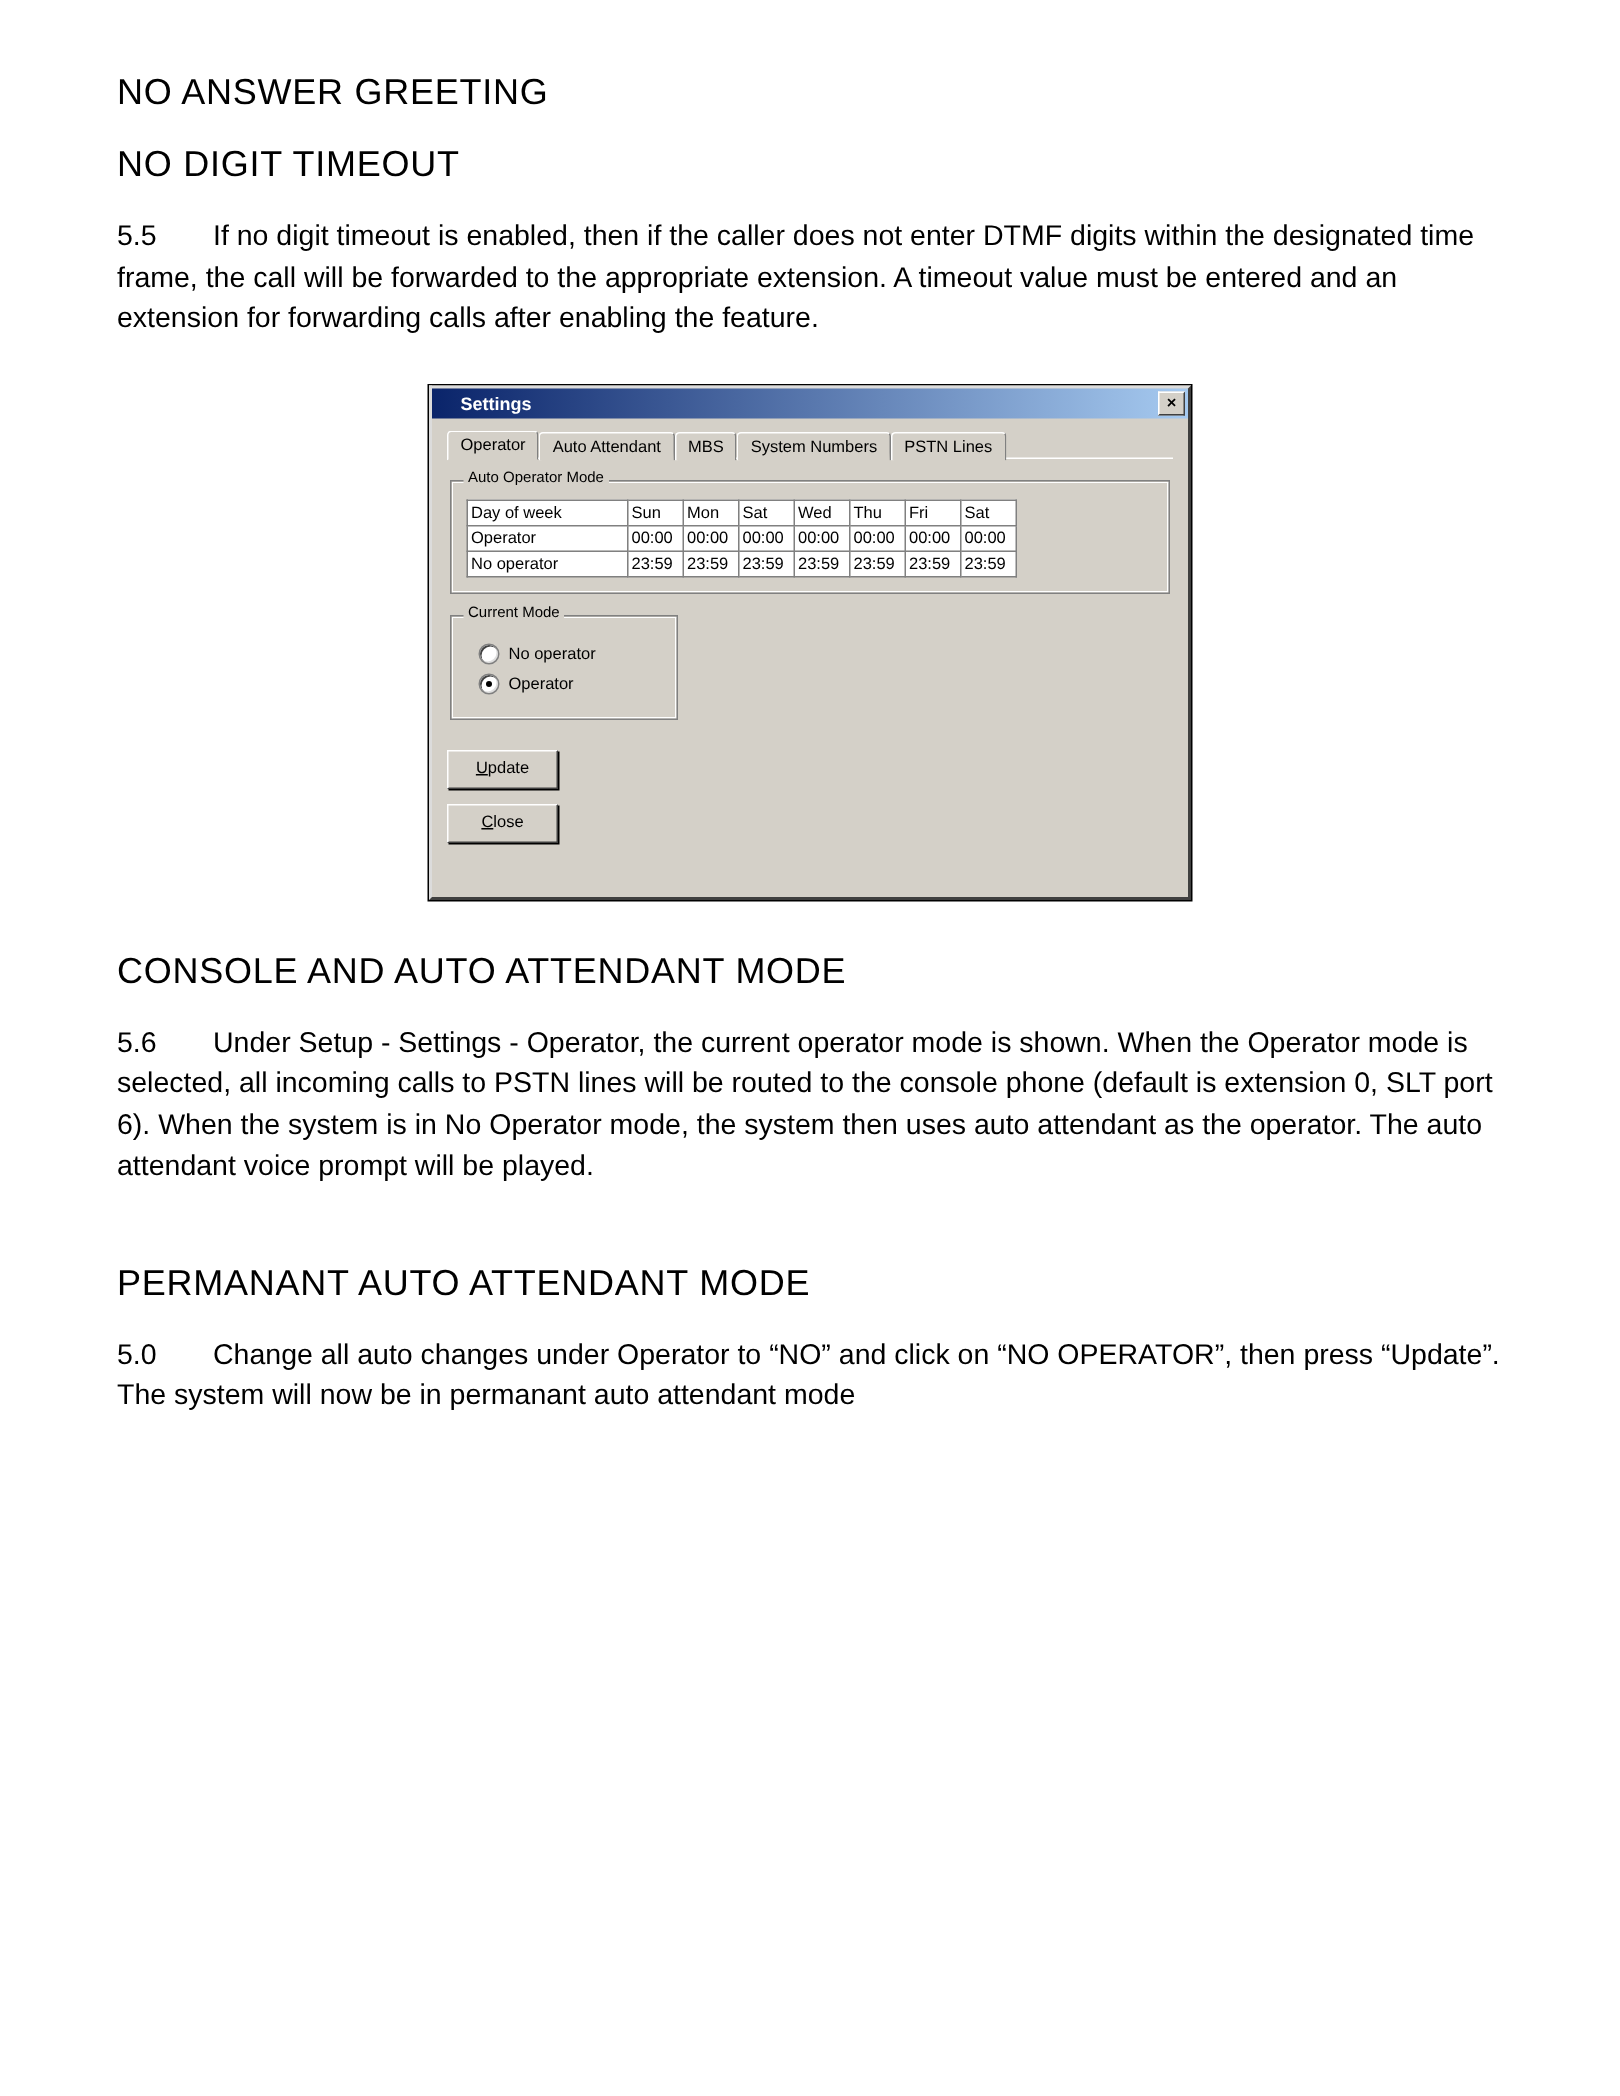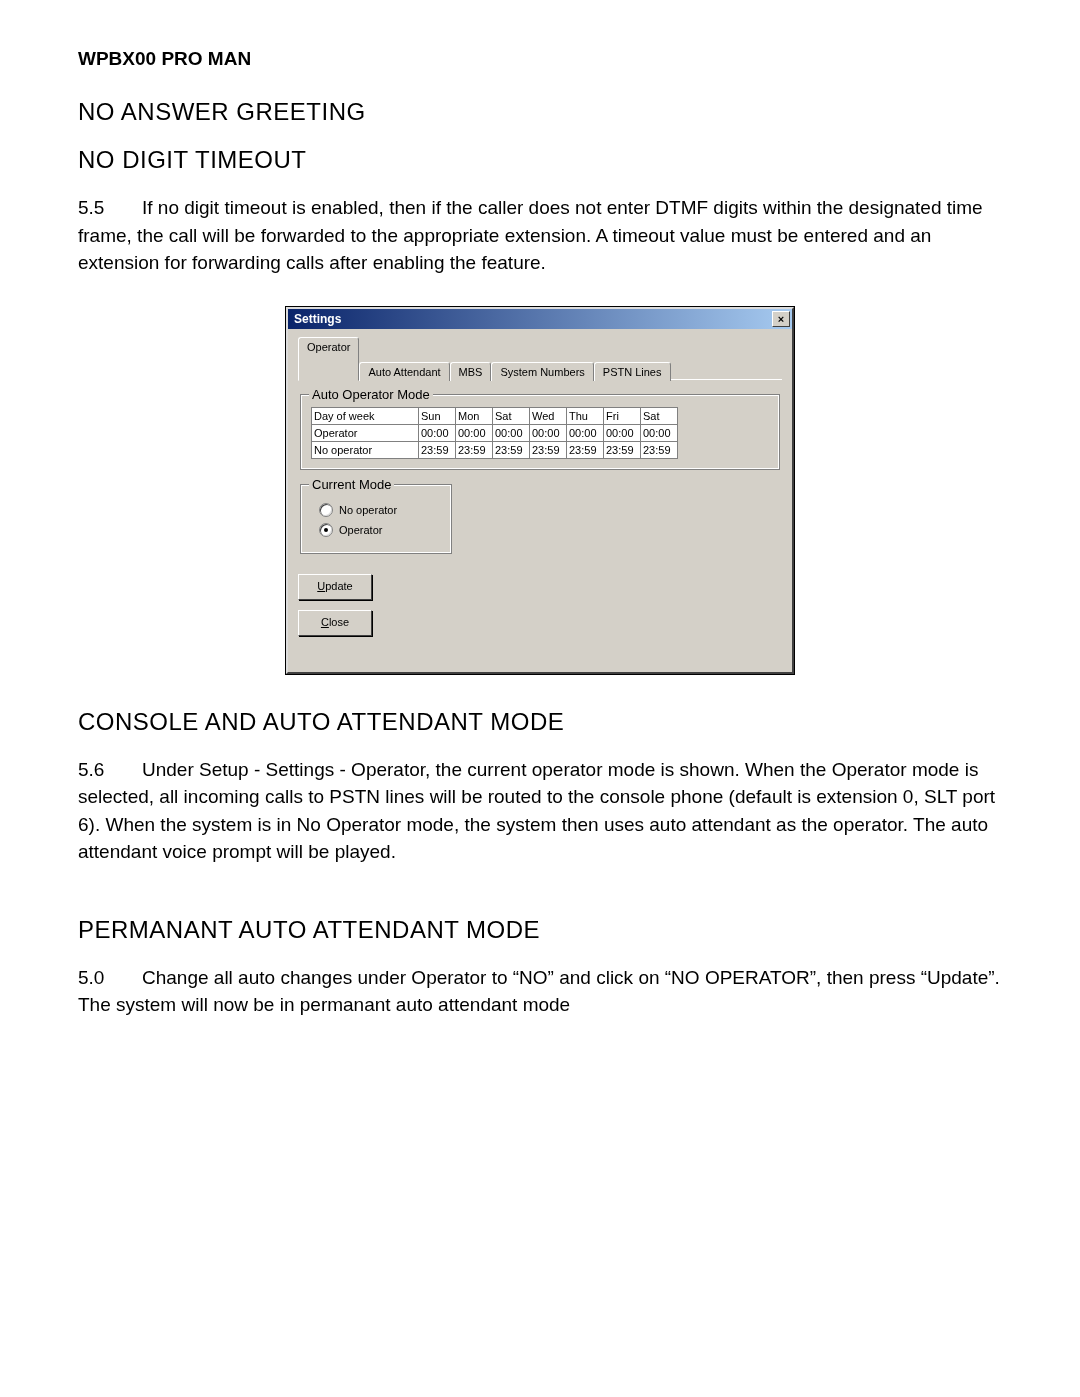--- a/index.html
+++ b/index.html
@@ -43,21 +43,21 @@
     border-left-color: #dcdcdc;
     border-top-color: #dcdcdc;
     background: #d4d0c8;
     box-shadow: 0 0 0 1px #000;
   }
   .titlebar {
     height: 20px;
     background: linear-gradient(to right, #0a246a, #a6caf0);
     display: flex;
     align-items: center;
-    padding: 0 2px 0 6px;
+    padding: 0 2px 0 19px;
     color: #fff;
     font-family: Tahoma, Arial, sans-serif;
     font-size: 12px;
     font-weight: bold;
     justify-content: space-between;
   }
   .titlebar-spacer { flex: 1; }
   .close-btn {
     width: 16px;
     height: 14px;
@@ -95,41 +95,40 @@
     position: relative;
     font-size: 11px;
   }
   .tab.active {
     border-bottom: 1px solid #d4d0c8;
     z-index: 2;
     margin-bottom: -1px;
   }
   .tab.inactive {
     top: 1px;
-    margin-top: 24px;
   }
   .tab-line {
     border-top: 1px solid #fff;
     margin: 0;
   }
 
   .groupbox {
     border: 1px solid #808080;
     box-shadow: inset -1px -1px 0 #fff, inset 1px 1px 0 #fff;
     margin: 14px 2px 0 2px;
     padding: 12px 10px 10px 10px;
     position: relative;
   }
   .group-label {
     position: absolute;
     top: -8px;
     left: 8px;
     background: #d4d0c8;
     padding: 0 3px;
-    font-size: 13px;
+    font-size: 10px;
   }
   table.schedule {
     border-collapse: collapse;
     font-size: 11px;
   }
   table.schedule td {
     border: 1px solid #808080;
     padding: 1px 2px;
     height: 14px;
     background: #fff;
@@ -188,21 +187,20 @@
     text-align: center;
     line-height: 22px;
     margin-bottom: 10px;
   }
   .u { text-decoration: underline; }
 </style>
 </head>
 <body>
 
 <div class="page">
-  <div class="doc-title">WPBX00 PRO MAN</div>
 
   <div class="section-heading">NO ANSWER GREETING</div>
 
   <div class="section-heading">NO DIGIT TIMEOUT</div>
   <p class="para">
     <span class="num">5.5</span><span>If no digit timeout is enabled, then if the caller does not enter DTMF digits  within the designated time frame, the call will be forwarded to the appropriate extension.  A timeout value must be entered and an extension for forwarding calls after enabling the feature.</span>
   </p>
 
   <div class="dialog">
     <div class="titlebar">

